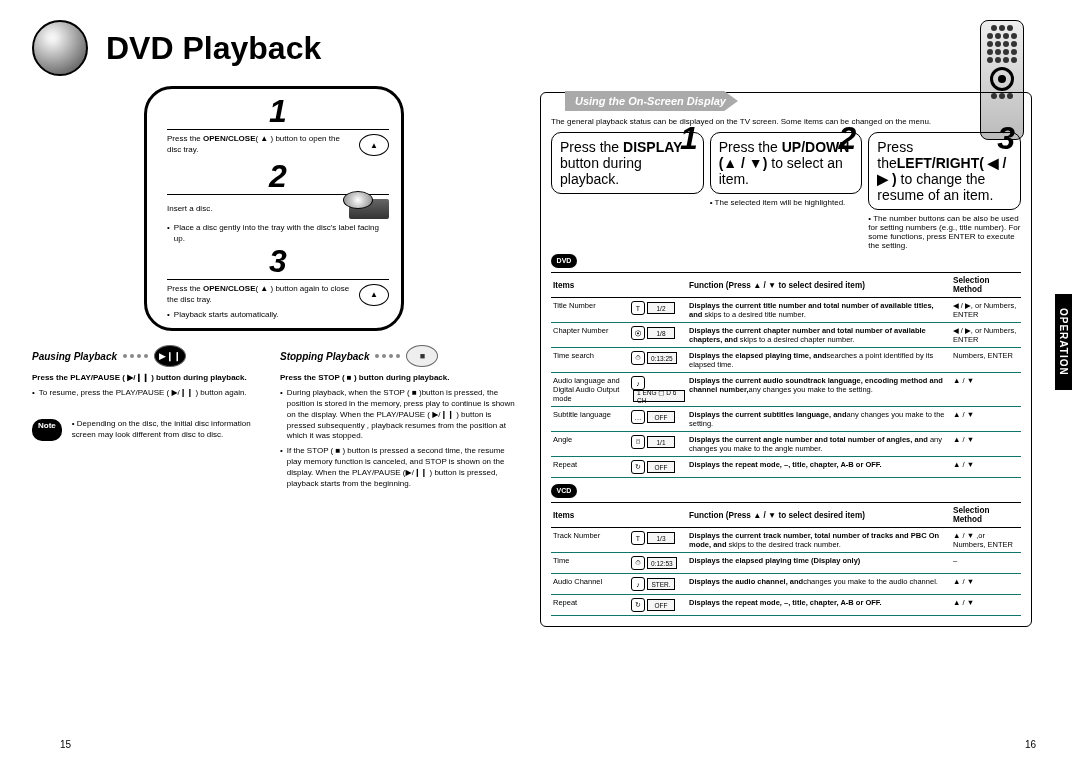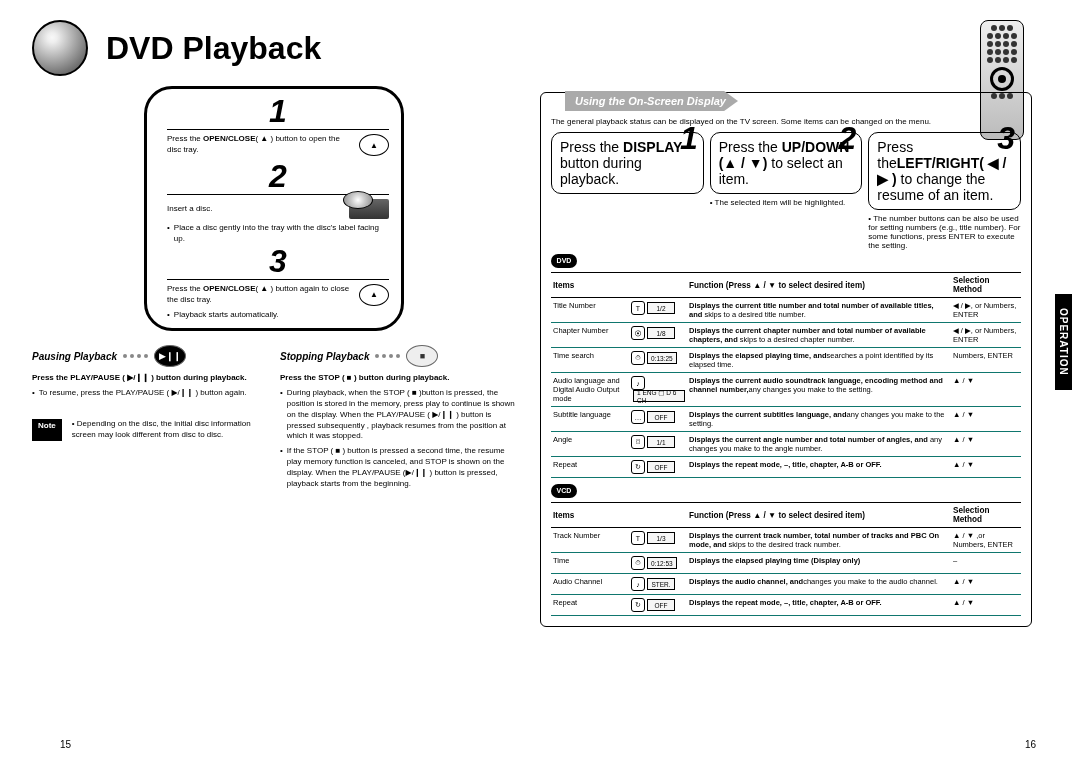--- a/index.html
+++ b/index.html
@@ -101,21 +101,21 @@
     width:32px; height:22px; border-radius:50%; background:#eee; border:1px solid #666;
     display:flex; align-items:center; justify-content:center; font-size:9px; color:#333;
   }
   .btn-icon.dark { background:#000; color:#fff; }
   .body-text { font-size: 8px; line-height: 1.35; }
   .body-text b { font-weight:bold; }
   .bullet-row { display:flex; gap:4px; margin-top:4px; }
   .bullet-dot { flex-shrink:0; }
   .note-badge {
     background:#000; color:#fff; font-size:8px; font-weight:bold;
-    padding:2px 6px; border-radius:0; display:inline-block;
+    padding:2px 6px; border-radius:10px; display:inline-block;
     margin-right:6px;
   }
   
   .card {
     border:1px solid #000; border-radius:6px;
     padding: 24px 10px 10px 10px;
     position:relative;
     margin-top: 6px;
   }
   .card-tab {

